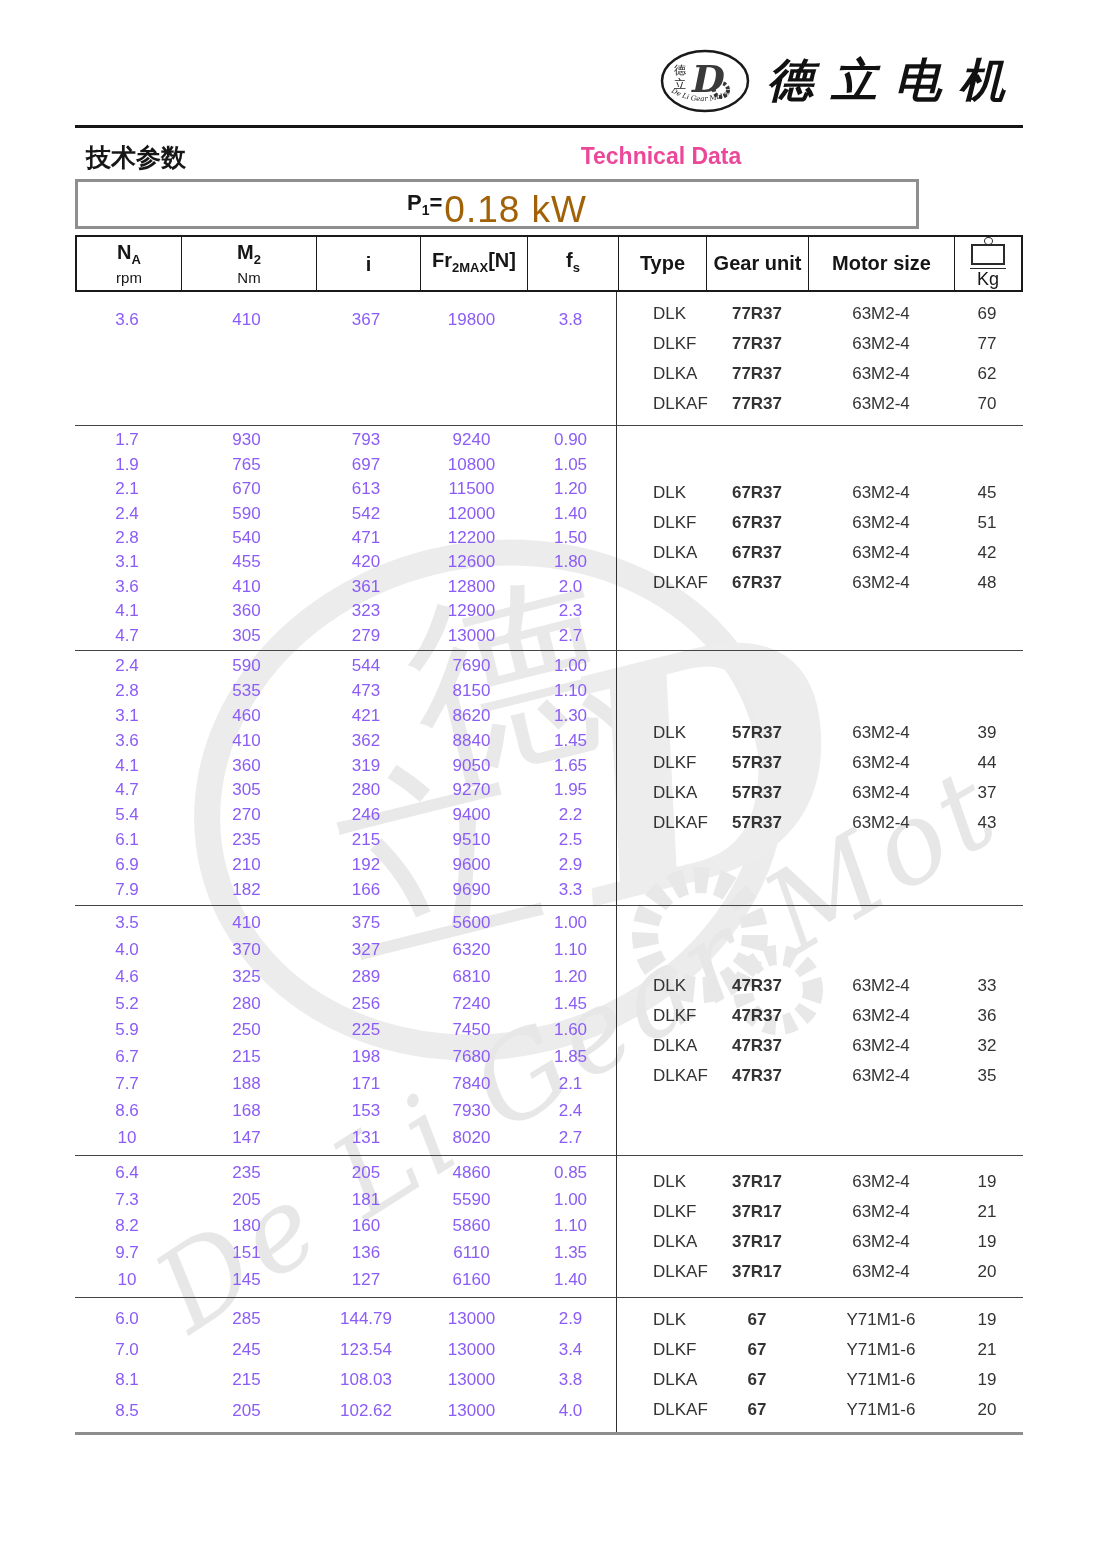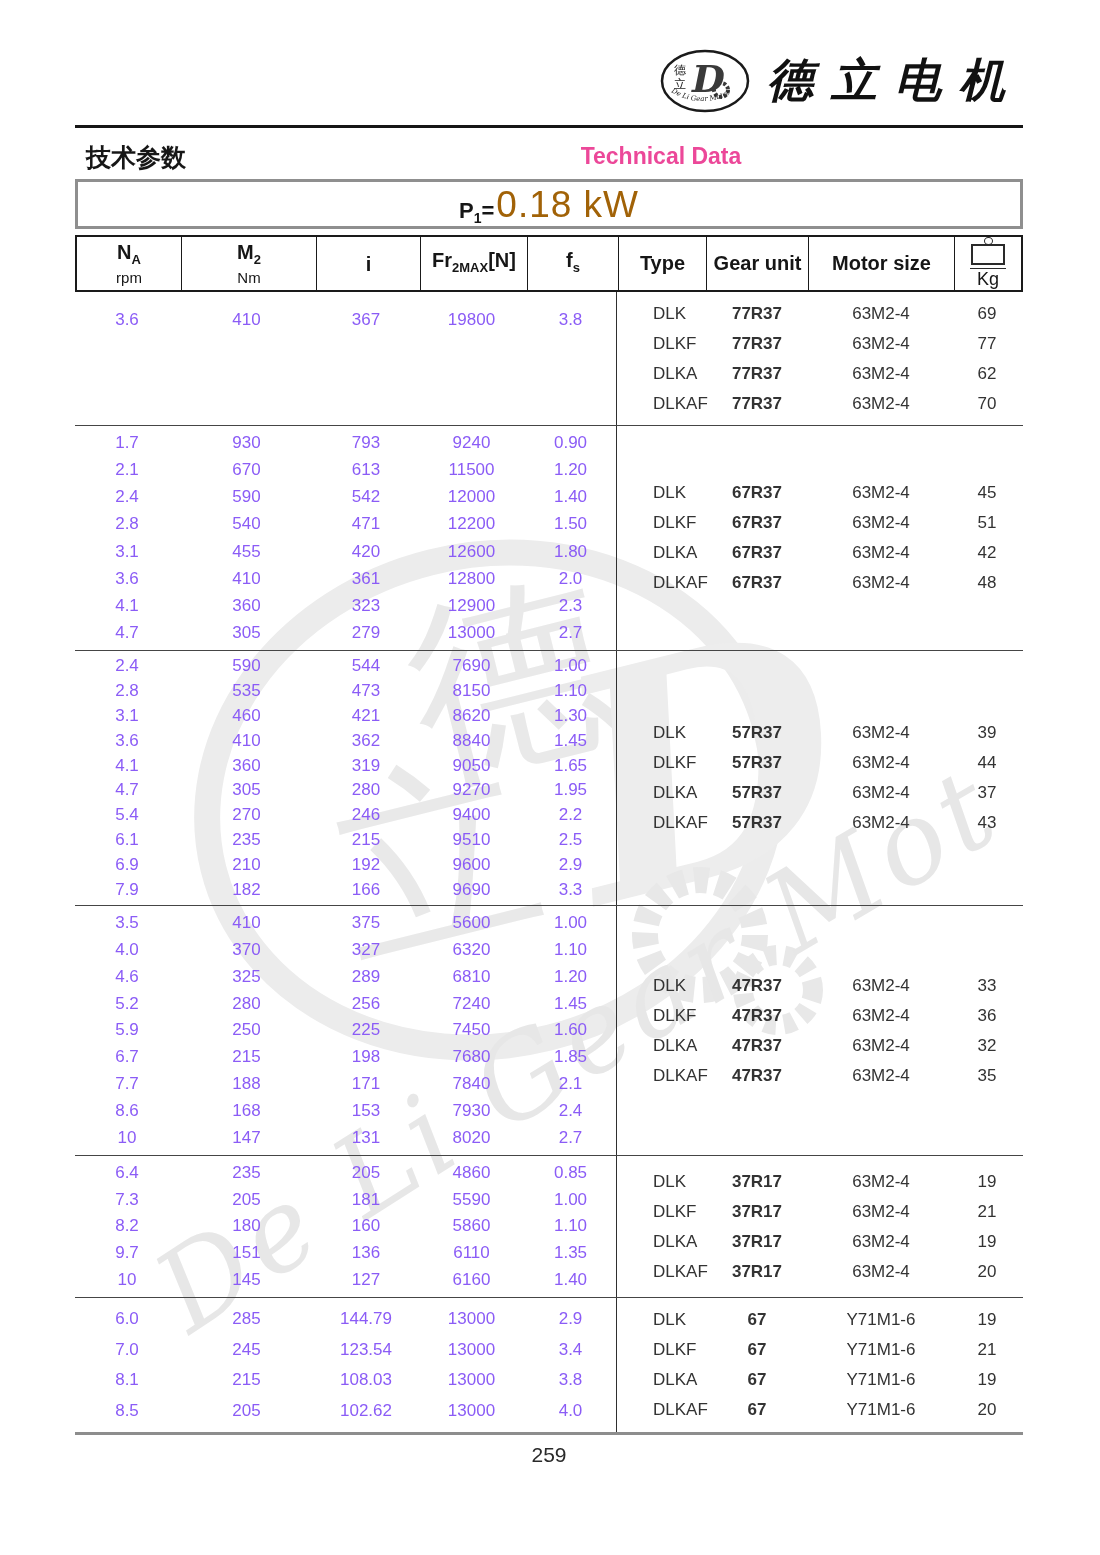--- a/index.html
+++ b/index.html
@@ -18,22 +18,22 @@
   }
   .top-rule{position:absolute;top:125px;left:75px;width:948px;height:3px;background:#161616;}
 
   
   .section-row{position:absolute;top:141px;left:86px;width:948px;height:32px;}
   .title-zh{position:absolute;left:0;top:0;font-size:25px;font-weight:bold;color:#161616;}
   .title-en{position:absolute;left:575px;transform:translateX(-50%);top:2px;font-size:23px;font-weight:bold;color:#ec4899;}
 
   
   .power-box{
-    position:absolute;top:179px;left:75px;width:948px;height:50px;box-sizing:border-box;
-    border:3px solid #8f8f8f;background:#fff;display:flex;align-items:flex-end;justify-content:center;
+    position:absolute;top:179px;left:75px;width:844px;height:50px;box-sizing:border-box;
+    border:3px solid #8f8f8f;background:#fff;display:flex;align-items:center;justify-content:center;
   }
   .p-pre{font-size:22px;font-weight:bold;color:#161616;}
   .p-pre sub{font-size:14px;}
   .p-val{font-size:37px;font-weight:normal;color:#a16207;letter-spacing:1px;margin-left:2px;margin-top:12px;}
 
   
   .thead{
     position:absolute;top:235px;left:75px;width:948px;height:57px;box-sizing:border-box;
     border:2px solid #1a1a1a;display:flex;background:transparent;
   }
@@ -197,20 +197,27 @@
       <div class="block" style="height: 225px;">
         <div class="block-left">
           <div class="data-row">
             <div class="cell lc0">1.7</div>
             <div class="cell lc1">930</div>
             <div class="cell lc2">793</div>
             <div class="cell lc3">9240</div>
             <div class="cell lc4">0.90</div>
           </div>
           <div class="data-row">
+            <div class="cell lc0">1.9</div>
+            <div class="cell lc1">765</div>
+            <div class="cell lc2">697</div>
+            <div class="cell lc3">10800</div>
+            <div class="cell lc4">1.05</div>
+          </div>
+          <div class="data-row">
             <div class="cell lc0">2.1</div>
             <div class="cell lc1">670</div>
             <div class="cell lc2">613</div>
             <div class="cell lc3">11500</div>
             <div class="cell lc4">1.20</div>
           </div>
           <div class="data-row">
             <div class="cell lc0">2.4</div>
             <div class="cell lc1">590</div>
             <div class="cell lc2">542</div>
@@ -592,15 +599,14 @@
             <div class="cell rc0">DLKAF</div>
             <div class="cell rc1">67</div>
             <div class="cell rc2">Y71M1-6</div>
             <div class="cell rc3">20</div>
           </div>
         </div>
       </div>
     </div>
 
   <div class="bottom-rule"></div>
-  <div class="page-number">259</div>
 
 </div>
 
 </body></html>

